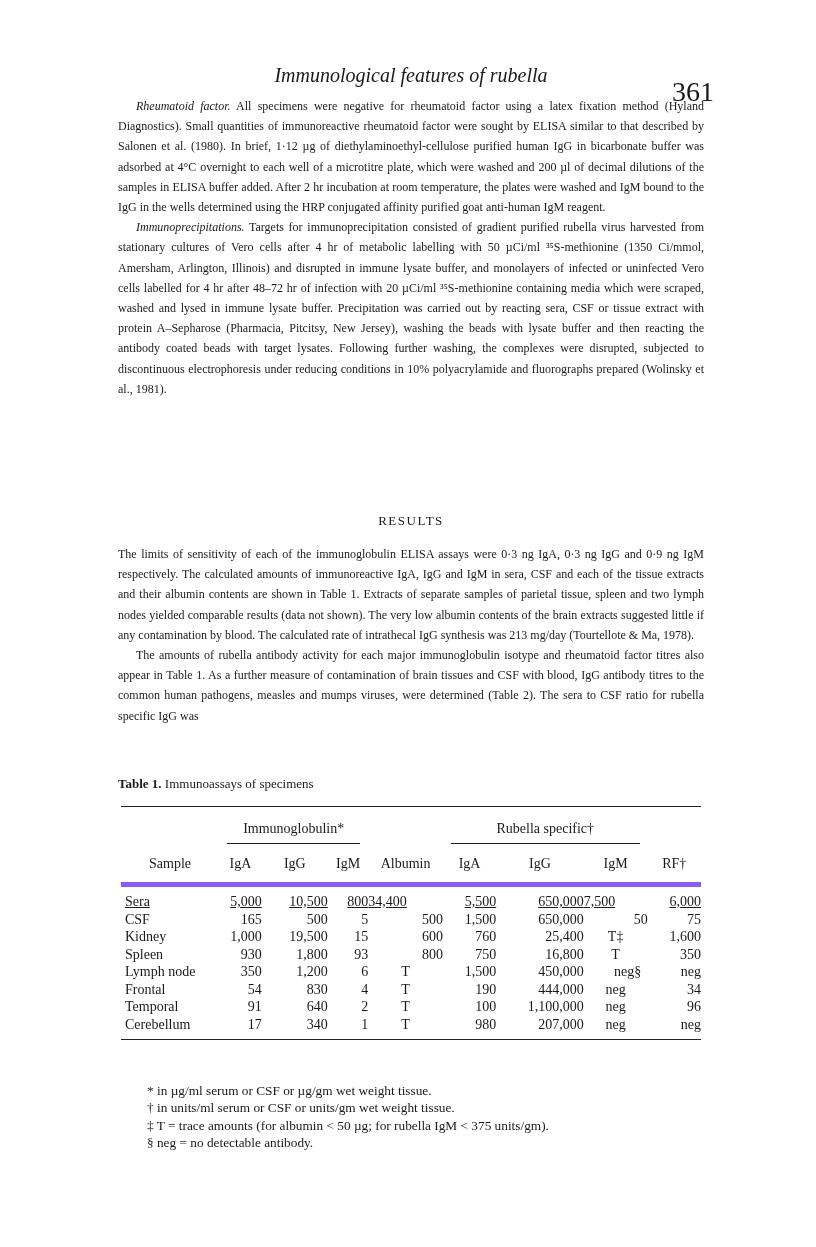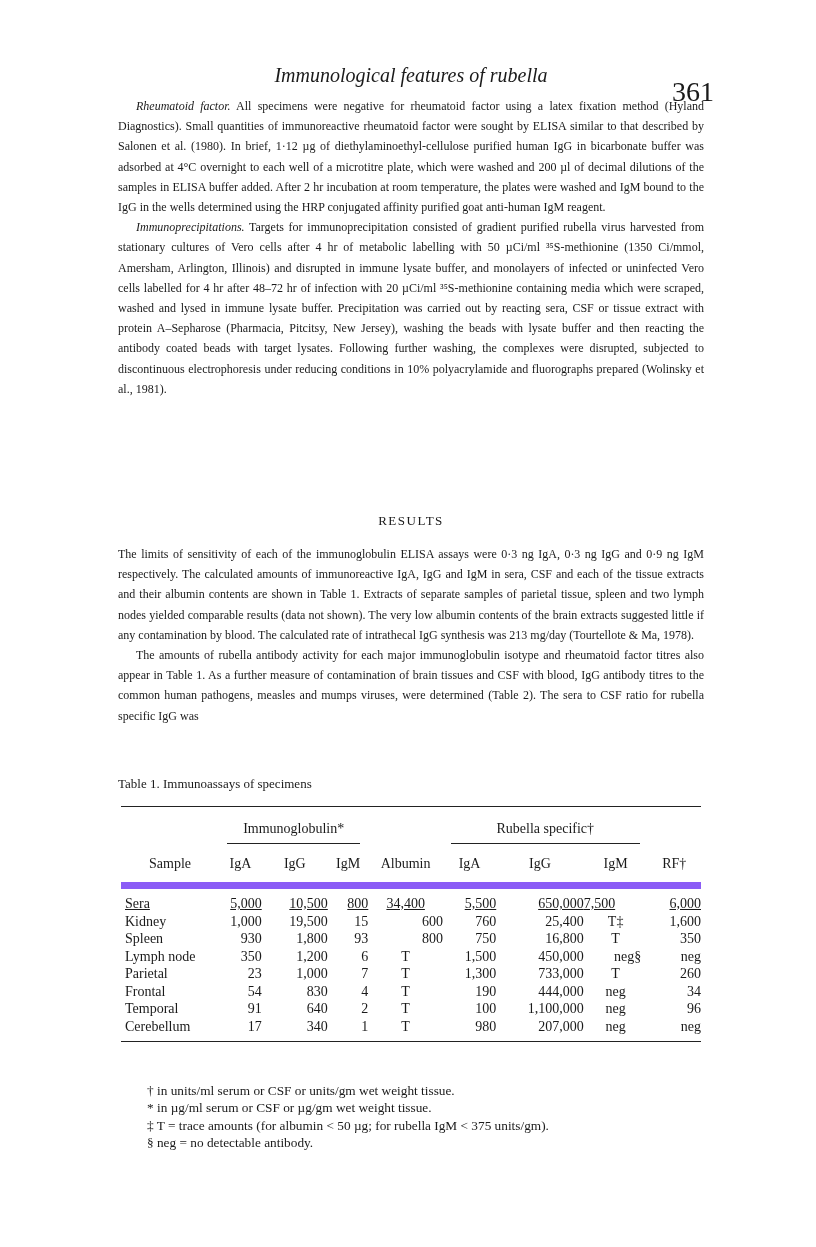--- a/index.html
+++ b/index.html
@@ -10,30 +10,30 @@
   .running-title { position:absolute; left:0; width:586px; text-align:center; font-style:italic; font-size:20px; }
   .page-number { position:absolute; right:-10px; top:12px; font-size:28px; }
   .body-text { position:absolute; left:0; width:586px; font-size:12px; line-height:20.2px; text-align:justify; }
   .para { margin:0; text-indent:0; }
   .para.indent { text-indent:18px; }
   .para-head { font-style:italic; }
   #sec1 { top:96px; }
   #results-heading { position:absolute; top:513px; left:0; width:586px; text-align:center; font-size:13px; letter-spacing:1.5px; }
   #sec2 { top:544px; }
   .table-caption { position:absolute; top:776px; left:0; font-size:13px; }
-  .table-caption b { font-weight:normal; }
+  .table-caption b { font-weight:bold; }
   .table-wrap { position:absolute; top:806px; left:3px; width:580px; }
   table { border-collapse:collapse; width:100%; font-size:14px; }
   .rule-top { border-top:1.5px solid #222; height:0; }
   .rule-bottom { border-top:1.5px solid #222; height:0; margin-top:6px; }
   td, th { font-weight:normal; padding:0; white-space:nowrap; }
   .grp-row th { padding-top:14px; padding-bottom:6px; }
   .grp { text-align:center; }
   .grp-line { display:block; border-bottom:1px solid #222; margin:6px 8px 0 8px; }
-  .hdr-row th { padding-top:6px; padding-bottom:10px; border-bottom:7px solid #8b5cf6; text-align:center; }
+  .hdr-row th { padding-top:6px; padding-bottom:10px; border-bottom:5px solid #8b5cf6; text-align:center; }
   tbody td { line-height:17.5px; text-align:right; }
   tbody tr:first-child td { padding-top:6px;text-decoration:underline; }
   tbody td.sample { text-align:left; padding-left:4px; }
   .footnotes { position:absolute; top:1082px; left:29px; font-size:13.3px; line-height:17.3px; }
   .c-sample { width:92px; }
   .c-iga { width:40px; padding-right:0; }
   .c-igg { width:62px; }
   .c-igm { width:38px; }
   .c-alb { width:70px; }
   .c-riga { width:50px; }
@@ -98,25 +98,36 @@
           <th>IgM</th>
           <th>RF†</th>
         </tr>
       </thead>
       <tbody id="tbody">
           <tr>
             <td class="sample">Sera</td>
             <td>5,000</td>
             <td>10,500</td>
             <td>800</td>
-            <td style="text-align: center;">34,400</td>
+            <td style="text-align: left;">34,400</td>
             <td>5,500</td>
             <td>650,000</td>
             <td style="text-align: left;">7,500</td>
             <td>6,000</td>
+          </tr>
+          <tr>
+            <td class="sample">CSF</td>
+            <td>165</td>
+            <td>500</td>
+            <td>5</td>
+            <td style="text-align: right;">500</td>
+            <td>1,500</td>
+            <td>650,000</td>
+            <td style="text-align: right;">50</td>
+            <td>75</td>
           </tr>
           <tr>
             <td class="sample">Kidney</td>
             <td>1,000</td>
             <td>19,500</td>
             <td>15</td>
             <td style="text-align: right;">600</td>
             <td>760</td>
             <td>25,400</td>
             <td style="text-align: center;">T‡</td>
@@ -138,31 +149,20 @@
             <td>350</td>
             <td>1,200</td>
             <td>6</td>
             <td style="text-align: center;">T</td>
             <td>1,500</td>
             <td>450,000</td>
             <td style="text-align: center; padding-left: 24px;">neg§</td>
             <td>neg</td>
           </tr>
           <tr>
-            <td class="sample">Parietal</td>
-            <td>23</td>
-            <td>1,000</td>
-            <td>7</td>
-            <td style="text-align: center;">T</td>
-            <td>1,300</td>
-            <td>733,000</td>
-            <td style="text-align: center;">T</td>
-            <td>260</td>
-          </tr>
-          <tr>
             <td class="sample">Frontal</td>
             <td>54</td>
             <td>830</td>
             <td>4</td>
             <td style="text-align: center;">T</td>
             <td>190</td>
             <td>444,000</td>
             <td style="text-align: center;">neg</td>
             <td>34</td>
           </tr>
@@ -187,19 +187,19 @@
             <td>207,000</td>
             <td style="text-align: center;">neg</td>
             <td>neg</td>
           </tr>
         </tbody>
     </table>
     <div class="rule-bottom"></div>
   </div>
 
   <div class="footnotes">
+    <div>* in µg/ml serum or CSF or µg/gm wet weight tissue.</div>
     <div>† in units/ml serum or CSF or units/gm wet weight tissue.</div>
-    <div>* in µg/ml serum or CSF or µg/gm wet weight tissue.</div>
     <div>‡ T = trace amounts (for albumin &lt; 50 µg; for rubella IgM &lt; 375 units/gm).</div>
     <div>§ neg = no detectable antibody.</div>
   </div>
 
 </div>
 
 </body></html>

